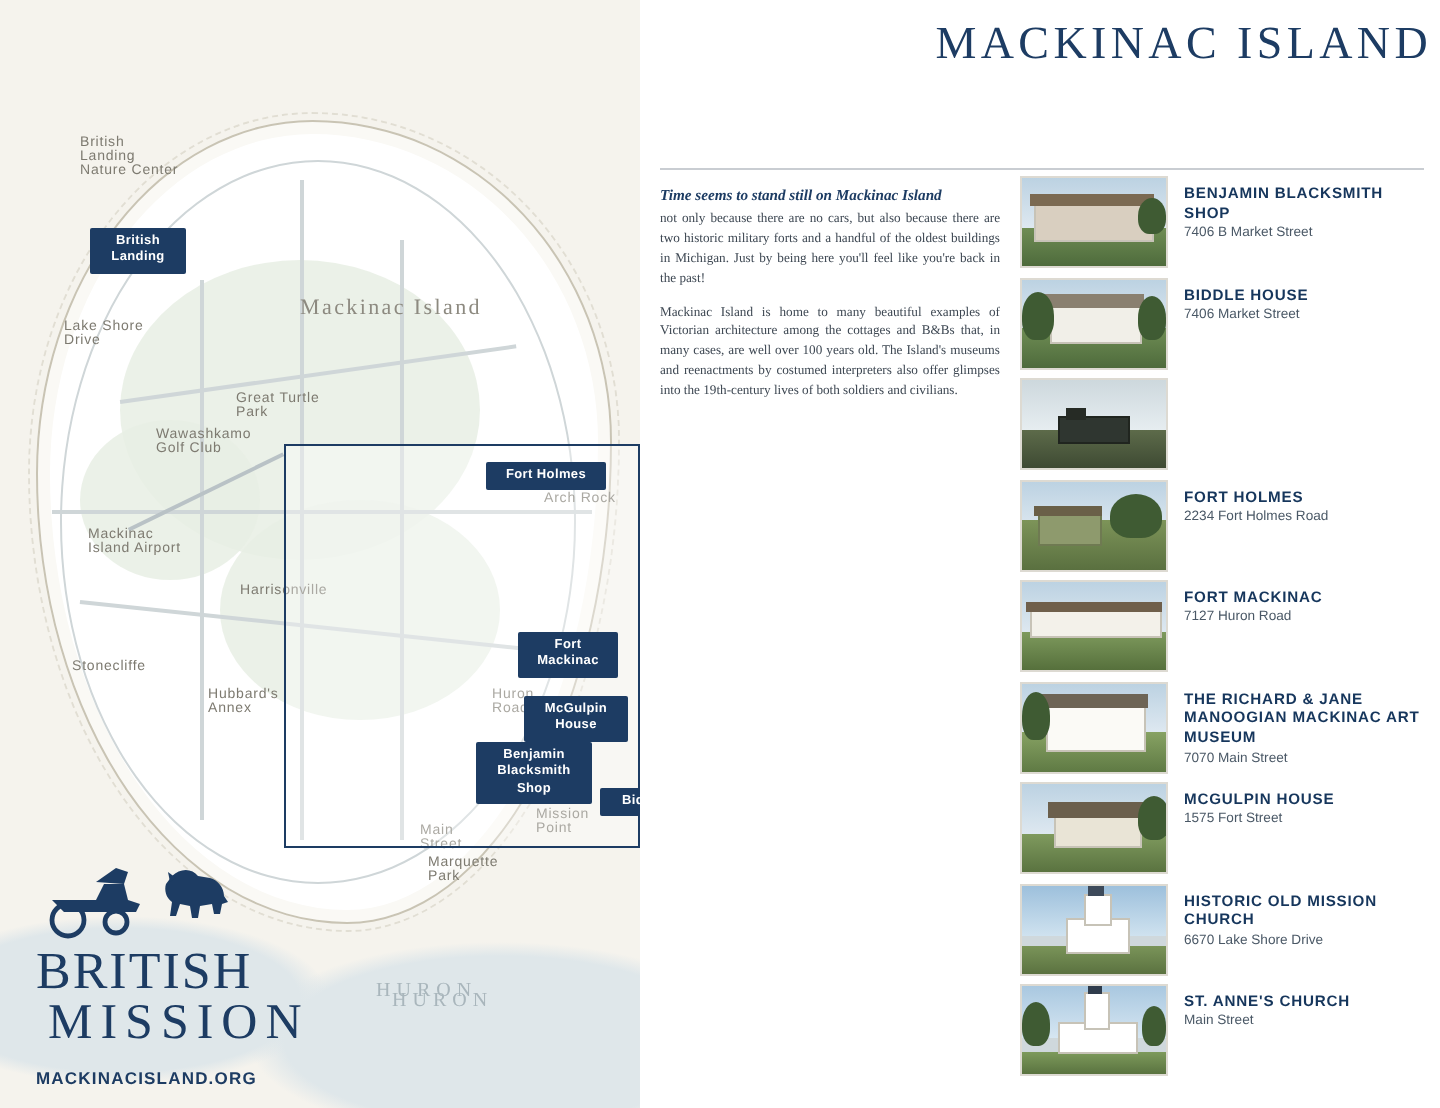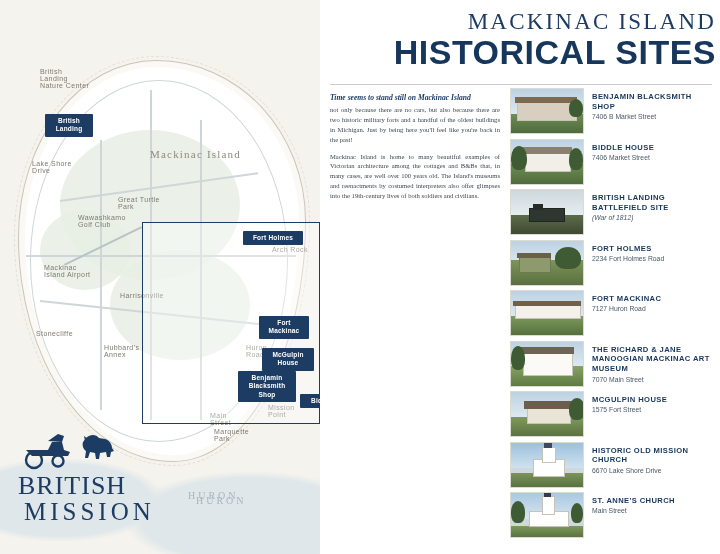--- a/index.html
+++ b/index.html
@@ -338,20 +338,21 @@
             <path d="M30 13 L40 6 L46 8 L44 14 Z"></path>
             <path d="M68 10 c4 -4 10 -4 13 0 l6 1 c4 1 7 5 7 9 l2 3 -3 1 -1 5 -3 0 -1 -5 -6 1 -1 6 -3 0 -1 -6 -5 -1 -2 6 -3 0 1 -7 c-3 -2 -4 -6 -3 -9 z"></path>
             <path d="M66 8 l4 3 -3 2 z"></path>
           </g>
         </svg>
       </div>
       <div class="logo-word">
         <span>BRITISH</span>
         <span class="l2">MISSION</span>
       </div>
+      <div class="logo-url">MACKINACISLAND.ORG</div>
     </div>
   </div>
 
   <div class="pin" style="left:259px; top:316px; width:42px;">Fort
 Mackinac</div>
   <div class="pin" style="left:328px; top:310px; width:52px;">The Richard
 &amp; Jane
 Manoogian
 Mackinac
 Art Museum</div>
@@ -363,21 +364,20 @@
 Blacksmith
 Shop</div>
   <div class="pin" style="left:300px; top:394px; width:58px;">Biddle House</div>
   <div class="pin" style="left:412px; top:376px; width:62px;">Historic Old
 Mission Church</div>
 
   <div class="content">
 
     <div class="title-block">
       <div class="title-1">MACKINAC ISLAND</div>
-      <div class="title-2">HISTORICAL SITES</div>
     </div>
     <div class="rule"></div>
 
     <div class="intro">
       <p>
         <span class="lead">Time seems to stand still on Mackinac Island</span>
         <span>not only because there are no cars, but also because there are two historic military forts and a handful of the oldest buildings in Michigan. Just by being here you'll feel like you're back in the past!</span>
       </p>
       <p>Mackinac Island is home to many beautiful examples of Victorian architecture among the cottages and B&amp;Bs that, in many cases, are well over 100 years old. The Island's museums and reenactments by costumed interpreters also offer glimpses into the 19th-century lives of both soldiers and civilians.</p>
     </div>
@@ -413,24 +413,20 @@
         </div>
       </div>
 
       <div class="site">
         <div class="thumb">
           <div class="sky" style="background:linear-gradient(#cdd8dd,#e7eef1)"></div>
           <div class="ground" style="background:linear-gradient(#5d6b4a,#3e4a33)"></div>
           <div class="bldg" style="left:18px; top:18px; width:34px; height:12px; background:#2f3630; border-color:#20251f;"></div>
           <div class="roof" style="left:22px; top:14px; width:10px; height:6px; background:#262b25;"></div>
         </div>
-        <div class="site-text">
-          <div class="site-name">BRITISH LANDING BATTLEFIELD SITE</div>
-          <div class="site-addr italic">(War of 1812)</div>
-        </div>
       </div>
 
       <div class="site">
         <div class="thumb">
           <div class="sky"></div>
             <div class="ground" style="height:56%; background:linear-gradient(#7d9459,#5a7040)"></div>
           <div class="bldg" style="left:8px; top:16px; width:30px; height:14px; background:#8e9a6d; border-color:#6f7a52;"></div>
           <div class="roof" style="left:6px; top:12px; width:34px; height:5px; background:#6a6048;"></div>
           <div class="tree" style="left:44px; top:6px; width:26px; height:22px;"></div>
         </div>

